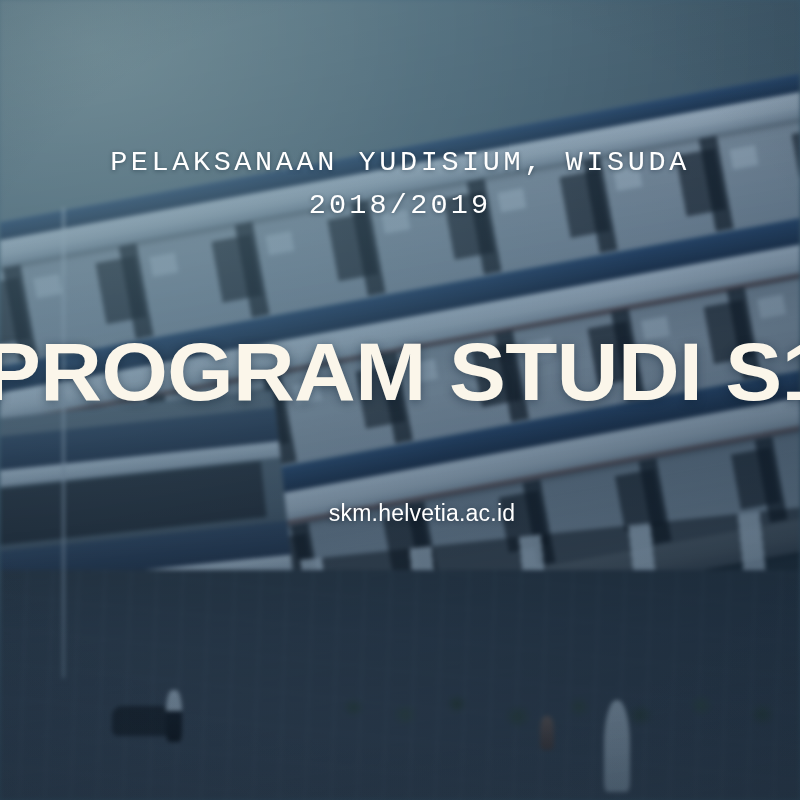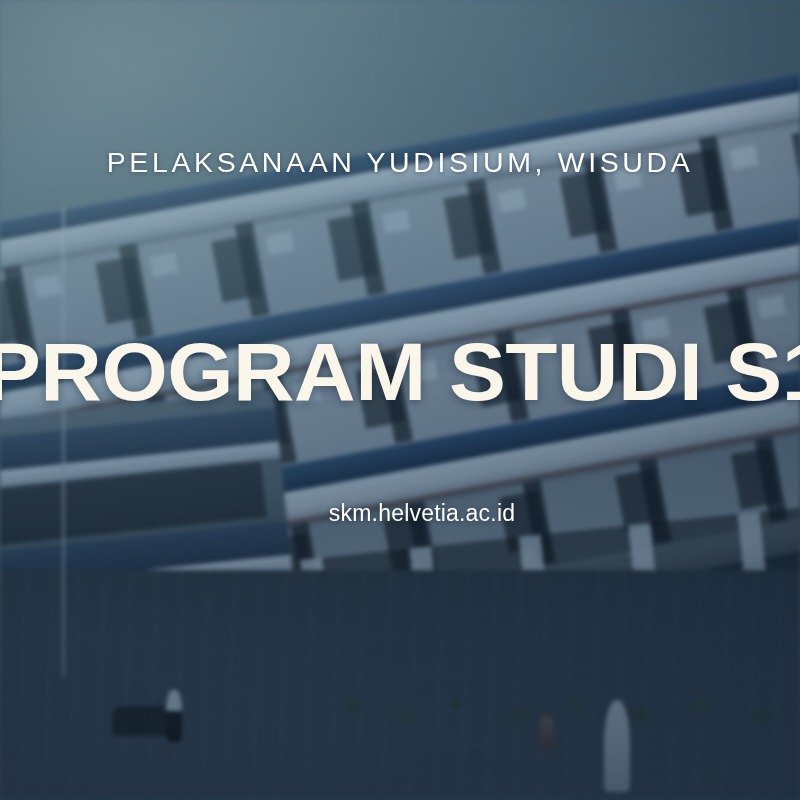--- a/index.html
+++ b/index.html
@@ -331,21 +331,21 @@
     color: #ffffff;
     font-family: "Liberation Sans", sans-serif;
     font-weight: 400;
     font-size: 28.5px;
     line-height: 43px;
     letter-spacing: 3.6px;
     text-transform: uppercase;
     text-shadow: 0 1px 4px rgba(12,28,44,.42);
     white-space: nowrap;
   }
-  .heading .ln { display: block; }
+  .heading .ln { display: block; font-family: Liberation Mono, monospace; }
   .heading .ln.year { letter-spacing: 3.2px; }
 
   .main-title {
     position: absolute;
     top: 326px;
     left: 0;
     width: 100%;
     margin: 0;
     text-align: center;
     color: #fbf6ea;
@@ -432,20 +432,21 @@
   </div>
 
   <div class="tint-blue"></div>
   <div class="tint-teal"></div>
   <div class="vignette"></div>
 
   <div class="content">
 
     <h2 class="heading">
       <span class="ln">PELAKSANAAN YUDISIUM, WISUDA</span>
+      <span class="ln year">2018/2019</span>
     </h2>
 
     <h1 class="main-title">PROGRAM STUDI S1 KESMAS</h1>
 
     <p class="site-url">skm.helvetia.ac.id</p>
 
   </div>
 
 </div>
 

